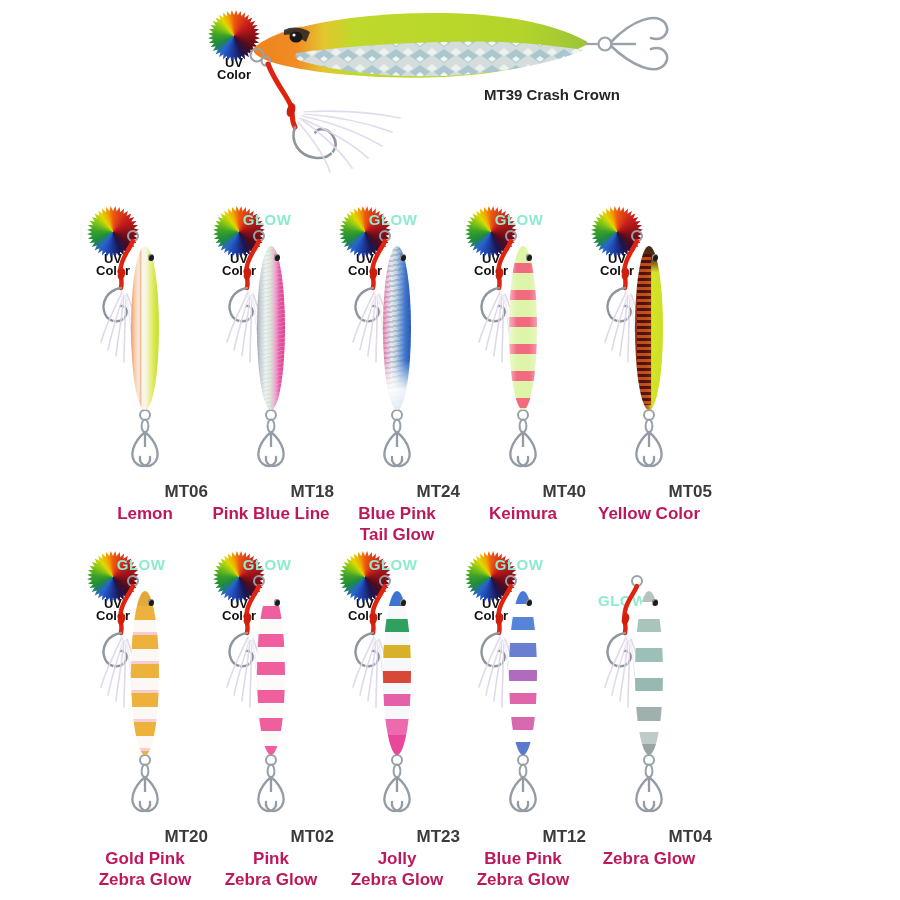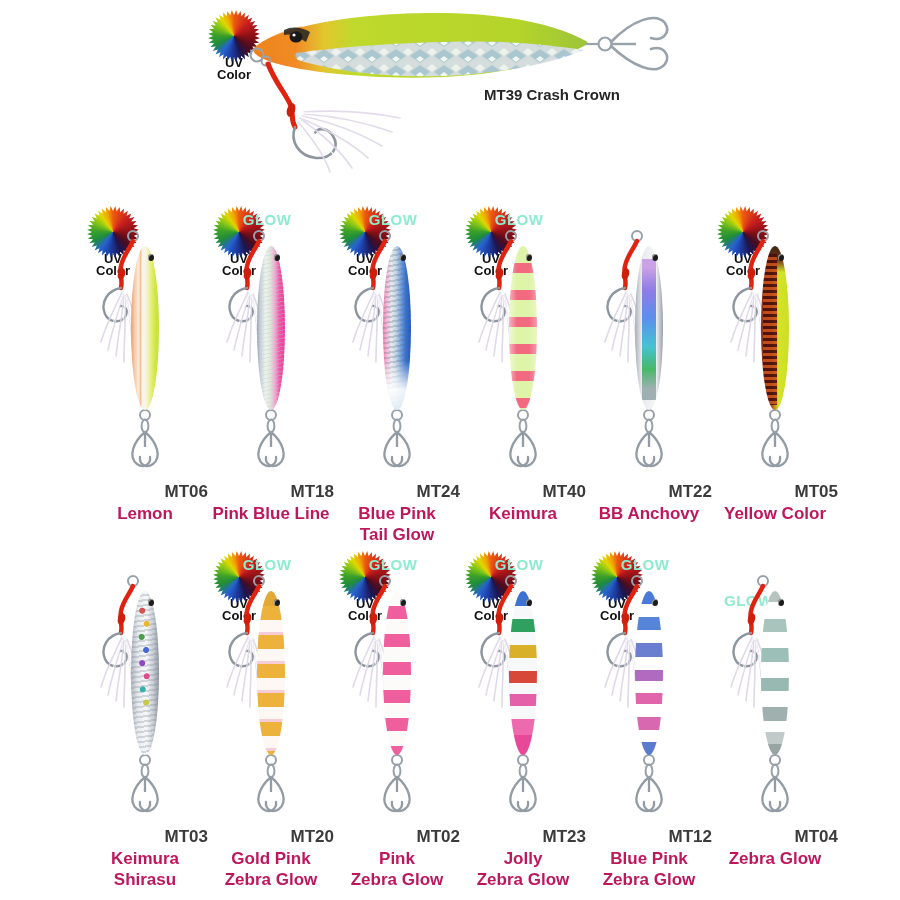--- a/index.html
+++ b/index.html
@@ -258,31 +258,20 @@
     <div class="jig">
       <svg class="hw" viewBox="0 0 90 250">
             <use href="#jig-hw"></use>
           </svg>
       <div class="body b-mt40"></div>
     </div>
     <div class="code">MT40</div>
     <div class="name">Keimura</div>
   </div>
 
-  <div class="cell">
-
-    <div class="jig">
-      <svg class="hw" viewBox="0 0 90 250">
-            <use href="#jig-hw"></use>
-          </svg>
-      <div class="body b-mt22"></div>
-    </div>
-    <div class="code">MT22</div>
-    <div class="name">BB Anchovy</div>
-  </div>
 
   <div class="cell">
     <div class="uv-wrap">
       <div class="uv-badge" style="clip-path: polygon(90.5% 50%, 99.81% 54.36%, 89.88% 57.03%, 98.3% 62.94%, 88.06% 63.85%, 95.32% 71.13%, 85.07% 70.25%, 90.96% 78.68%, 81.02% 76.03%, 85.36% 85.36%, 76.03% 81.02%, 78.68% 90.96%, 70.25% 85.07%, 71.13% 95.32%, 63.85% 88.06%, 62.94% 98.3%, 57.03% 89.88%, 54.36% 99.81%, 50% 90.5%, 45.64% 99.81%, 42.97% 89.88%, 37.06% 98.3%, 36.15% 88.06%, 28.87% 95.32%, 29.75% 85.07%, 21.32% 90.96%, 23.97% 81.02%, 14.64% 85.36%, 18.98% 76.03%, 9.04% 78.68%, 14.93% 70.25%, 4.68% 71.13%, 11.94% 63.85%, 1.7% 62.94%, 10.12% 57.03%, 0.19% 54.36%, 9.5% 50%, 0.19% 45.64%, 10.12% 42.97%, 1.7% 37.06%, 11.94% 36.15%, 4.68% 28.87%, 14.93% 29.75%, 9.04% 21.32%, 18.98% 23.97%, 14.64% 14.64%, 23.97% 18.98%, 21.32% 9.04%, 29.75% 14.93%, 28.87% 4.68%, 36.15% 11.94%, 37.06% 1.7%, 42.97% 10.12%, 45.64% 0.19%, 50% 9.5%, 54.36% 0.19%, 57.03% 10.12%, 62.94% 1.7%, 63.85% 11.94%, 71.13% 4.68%, 70.25% 14.93%, 78.68% 9.04%, 76.03% 18.98%, 85.36% 14.64%, 81.02% 23.97%, 90.96% 21.32%, 85.07% 29.75%, 95.32% 28.87%, 88.06% 36.15%, 98.3% 37.06%, 89.88% 42.97%, 99.81% 45.64%);"></div>
       <div class="uv-text">
         <div>UV</div>
         <div>Color</div>
       </div>
     </div>
 
@@ -290,32 +279,20 @@
       <svg class="hw" viewBox="0 0 90 250">
             <use href="#jig-hw"></use>
           </svg>
       <div class="body b-mt05"></div>
     </div>
     <div class="code">MT05</div>
     <div class="name">Yellow Color</div>
   </div>
 </div>
   <div class="grid-row" id="row2">
-  <div class="cell">
-
-    <div class="jig">
-      <svg class="hw" viewBox="0 0 90 250">
-            <use href="#jig-hw"></use>
-          </svg>
-      <div class="body b-mt03"></div>
-    </div>
-    <div class="code">MT03</div>
-    <div class="name">Keimura
-Shirasu</div>
-  </div>
 
   <div class="cell">
     <div class="uv-wrap">
       <div class="uv-badge" style="clip-path: polygon(90.5% 50%, 99.81% 54.36%, 89.88% 57.03%, 98.3% 62.94%, 88.06% 63.85%, 95.32% 71.13%, 85.07% 70.25%, 90.96% 78.68%, 81.02% 76.03%, 85.36% 85.36%, 76.03% 81.02%, 78.68% 90.96%, 70.25% 85.07%, 71.13% 95.32%, 63.85% 88.06%, 62.94% 98.3%, 57.03% 89.88%, 54.36% 99.81%, 50% 90.5%, 45.64% 99.81%, 42.97% 89.88%, 37.06% 98.3%, 36.15% 88.06%, 28.87% 95.32%, 29.75% 85.07%, 21.32% 90.96%, 23.97% 81.02%, 14.64% 85.36%, 18.98% 76.03%, 9.04% 78.68%, 14.93% 70.25%, 4.68% 71.13%, 11.94% 63.85%, 1.7% 62.94%, 10.12% 57.03%, 0.19% 54.36%, 9.5% 50%, 0.19% 45.64%, 10.12% 42.97%, 1.7% 37.06%, 11.94% 36.15%, 4.68% 28.87%, 14.93% 29.75%, 9.04% 21.32%, 18.98% 23.97%, 14.64% 14.64%, 23.97% 18.98%, 21.32% 9.04%, 29.75% 14.93%, 28.87% 4.68%, 36.15% 11.94%, 37.06% 1.7%, 42.97% 10.12%, 45.64% 0.19%, 50% 9.5%, 54.36% 0.19%, 57.03% 10.12%, 62.94% 1.7%, 63.85% 11.94%, 71.13% 4.68%, 70.25% 14.93%, 78.68% 9.04%, 76.03% 18.98%, 85.36% 14.64%, 81.02% 23.97%, 90.96% 21.32%, 85.07% 29.75%, 95.32% 28.87%, 88.06% 36.15%, 98.3% 37.06%, 89.88% 42.97%, 99.81% 45.64%);"></div>
       <div class="uv-text">
         <div>UV</div>
         <div>Color</div>
       </div>
     </div>
     <div class="glow" style="color: rgb(141, 235, 206);">GLOW</div>

